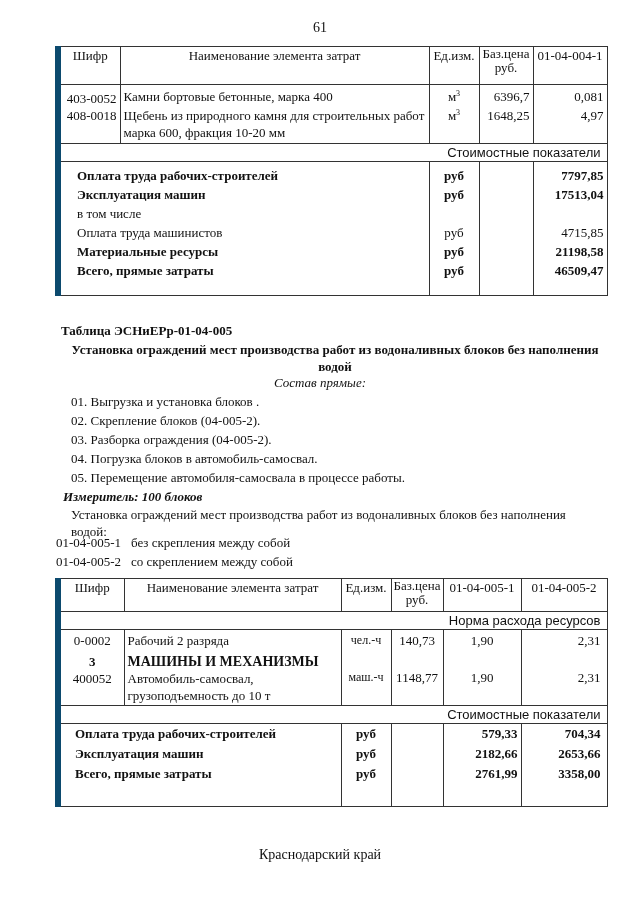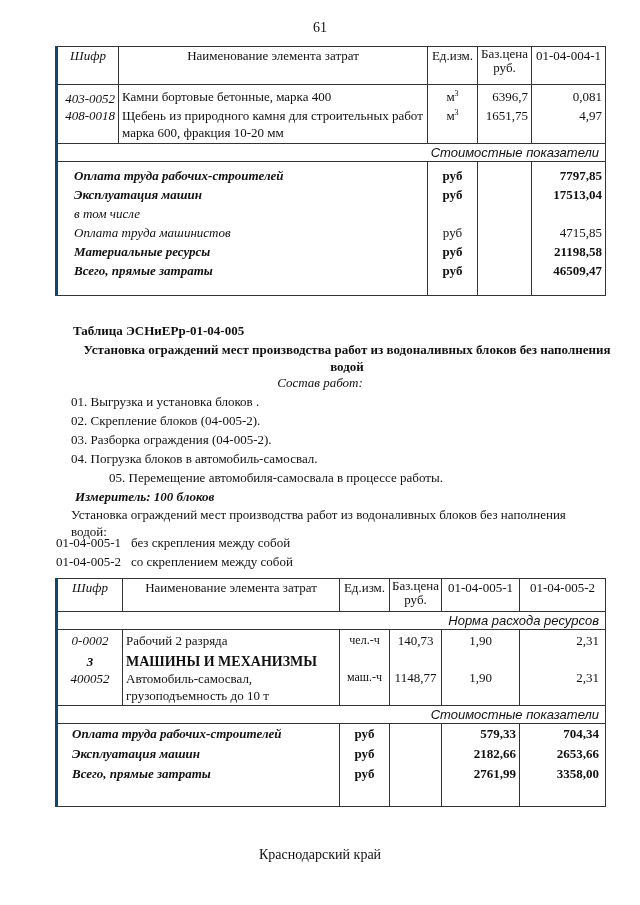--- a/index.html
+++ b/index.html
@@ -6,28 +6,28 @@
   body { width: 640px; height: 905px; position: relative; overflow: hidden;
          font-family: "Liberation Serif", "DejaVu Serif", serif; color: #111; font-size: 13px; }
   .abs { position: absolute; }
   .page-num { left: 0; width: 640px; top: 20px; text-align: center; font-size: 14px; }
   table.grid { position: absolute; border-collapse: collapse; table-layout: fixed; }
   table.grid td { padding: 0 3px; vertical-align: top; font-size: 13px; line-height: 17px; }
   .b { font-weight: bold; }
   .c { text-align: center; }
   .r { text-align: right; }
   .sans-note { font-family: "Liberation Sans", "DejaVu Sans", sans-serif; font-size: 9.5px; text-align: right; padding-right: 6px !important; vertical-align: middle !important; }
-  .bl { border-left: 3px solid #0c4a6e; font-style: italic; }
+  .bl { border-left: 6px solid #0c4a6e; }
   .br { border-right: 1px solid #333; }
   .bt { border-top: 1px solid #333; }
   .bb { border-bottom: 1px solid #333; }
   .hdr td { vertical-align: middle; text-align: center; }
   sup { font-size: 8px; line-height: 0; }
   .txt { font-size: 13px; line-height: 17px; }
-  .title-bold { font-weight: bold; margin-left: 12px; }
+  .title-bold { font-weight: bold; }
   .italic { font-style: italic; }
 </style>
 </head>
 <body>
 
 <div class="abs page-num">61</div>
 
 <table class="grid" style="left:55px; top:46px; width:549px;">
   <colgroup>
     <col style="width:62px">
@@ -48,21 +48,21 @@
     <td class="bl br r" style="padding-top:5px;">403-0052</td>
     <td class="br" style="padding-top:3px;">Камни бортовые бетонные, марка 400</td>
     <td class="br c" style="padding-top:3px;"><span>м</span><sup>3</sup></td>
     <td class="br r" style="padding-top:3px;">6396,7</td>
     <td class="br r" style="padding-top:3px;">0,081</td>
   </tr>
   <tr style="height:36px;">
     <td class="bl br r">408-0018</td>
     <td class="br"><span>Щебень из природного камня для строительных работ</span><br><span>марка 600, фракция  10-20 мм</span></td>
     <td class="br c"><span>м</span><sup>3</sup></td>
-    <td class="br r">1651,75</td>
+    <td class="br r">1648,25</td>
     <td class="br r">4,97</td>
   </tr>
   <tr style="height:17px;">
     <td colspan="5" class="bl br bt bb sans-note">Стоимостные показатели</td>
   </tr>
   <tr style="height:6px;">
         <td class="bl"></td>
         <td class="br"></td>
         <td class="br"></td>
         <td class="br"></td>
@@ -111,26 +111,26 @@
         <td class="br bb"></td>
       </tr>
 </tbody>
   </table>
 
 <div class="abs txt title-bold" style="left:61px; top:322px;">Таблица  ЭСНиЕРр-01-04-005</div>
 <div class="abs txt title-bold" style="left:40px; width:590px; top:341px; text-align:center;">
   <span>Установка ограждений мест производства работ из водоналивных блоков без наполнения</span><br>
   <span>водой</span>
 </div>
-<div class="abs txt italic" style="left:0; width:640px; top:374px; text-align:center;">Состав работ:</div>
+<div class="abs txt italic" style="left:0; width:640px; top:374px; text-align:center;">Состав прямые:</div>
 <div class="abs txt" style="left:71px; top:393px;">01. Выгрузка и установка блоков .</div>
 <div class="abs txt" style="left:71px; top:412px;">02. Скрепление блоков (04-005-2).</div>
 <div class="abs txt" style="left:71px; top:431px;">03. Разборка ограждения (04-005-2).</div>
 <div class="abs txt" style="left:71px; top:450px;">04. Погрузка блоков в автомобиль-самосвал.</div>
-<div class="abs txt" style="left:71px; top:469px;margin-left:38px;">05. Перемещение автомобиля-самосвала в процессе работы.</div>
+<div class="abs txt" style="left:71px; top:469px;">05. Перемещение автомобиля-самосвала в процессе работы.</div>
 <div class="abs txt title-bold" style="left:63px; top:488px;font-style:italic;">Измеритель: 100 блоков</div>
 <div class="abs txt" style="left:71px; top:506px; width:520px;">
   <span>Установка ограждений мест производства работ из водоналивных блоков без наполнения</span><br>
   <span>водой:</span>
 </div>
 <div class="abs txt" style="left:56px; top:534px;">01-04-005-1</div>
 <div class="abs txt" style="left:131px; top:534px;">без скрепления между собой</div>
 <div class="abs txt" style="left:56px; top:553px;">01-04-005-2</div>
 <div class="abs txt" style="left:131px; top:553px;">со скреплением между собой</div>
 

